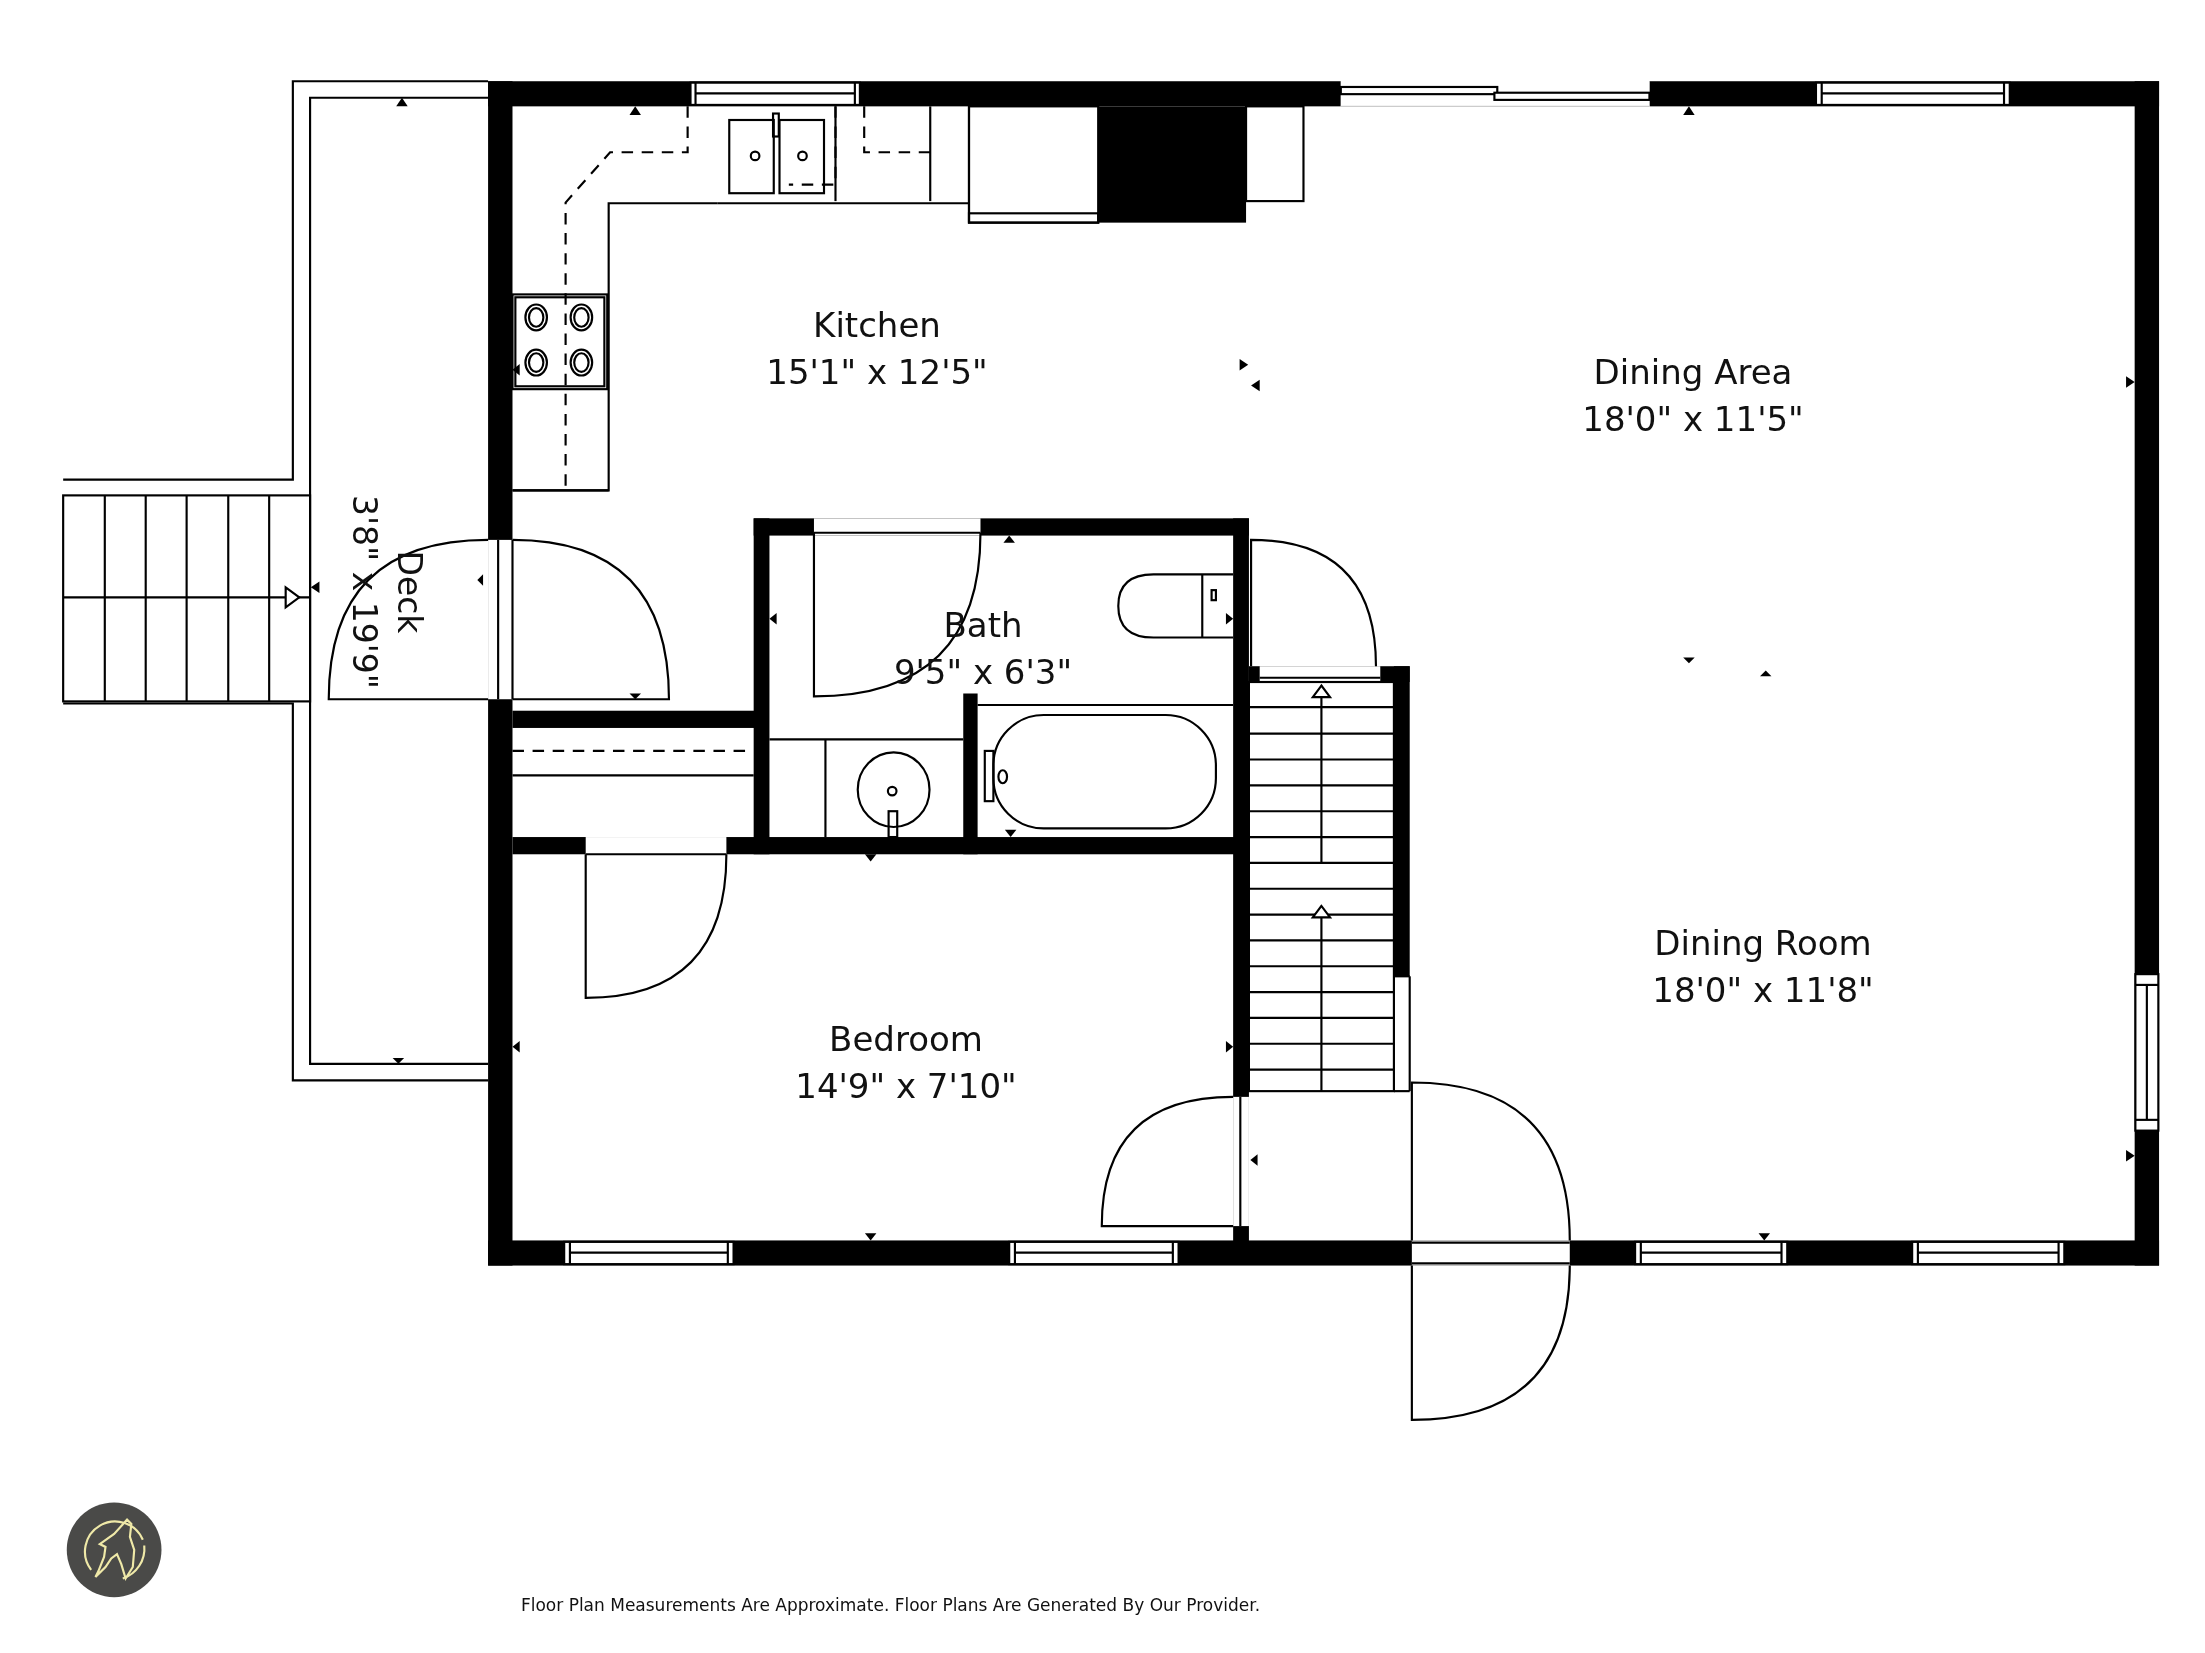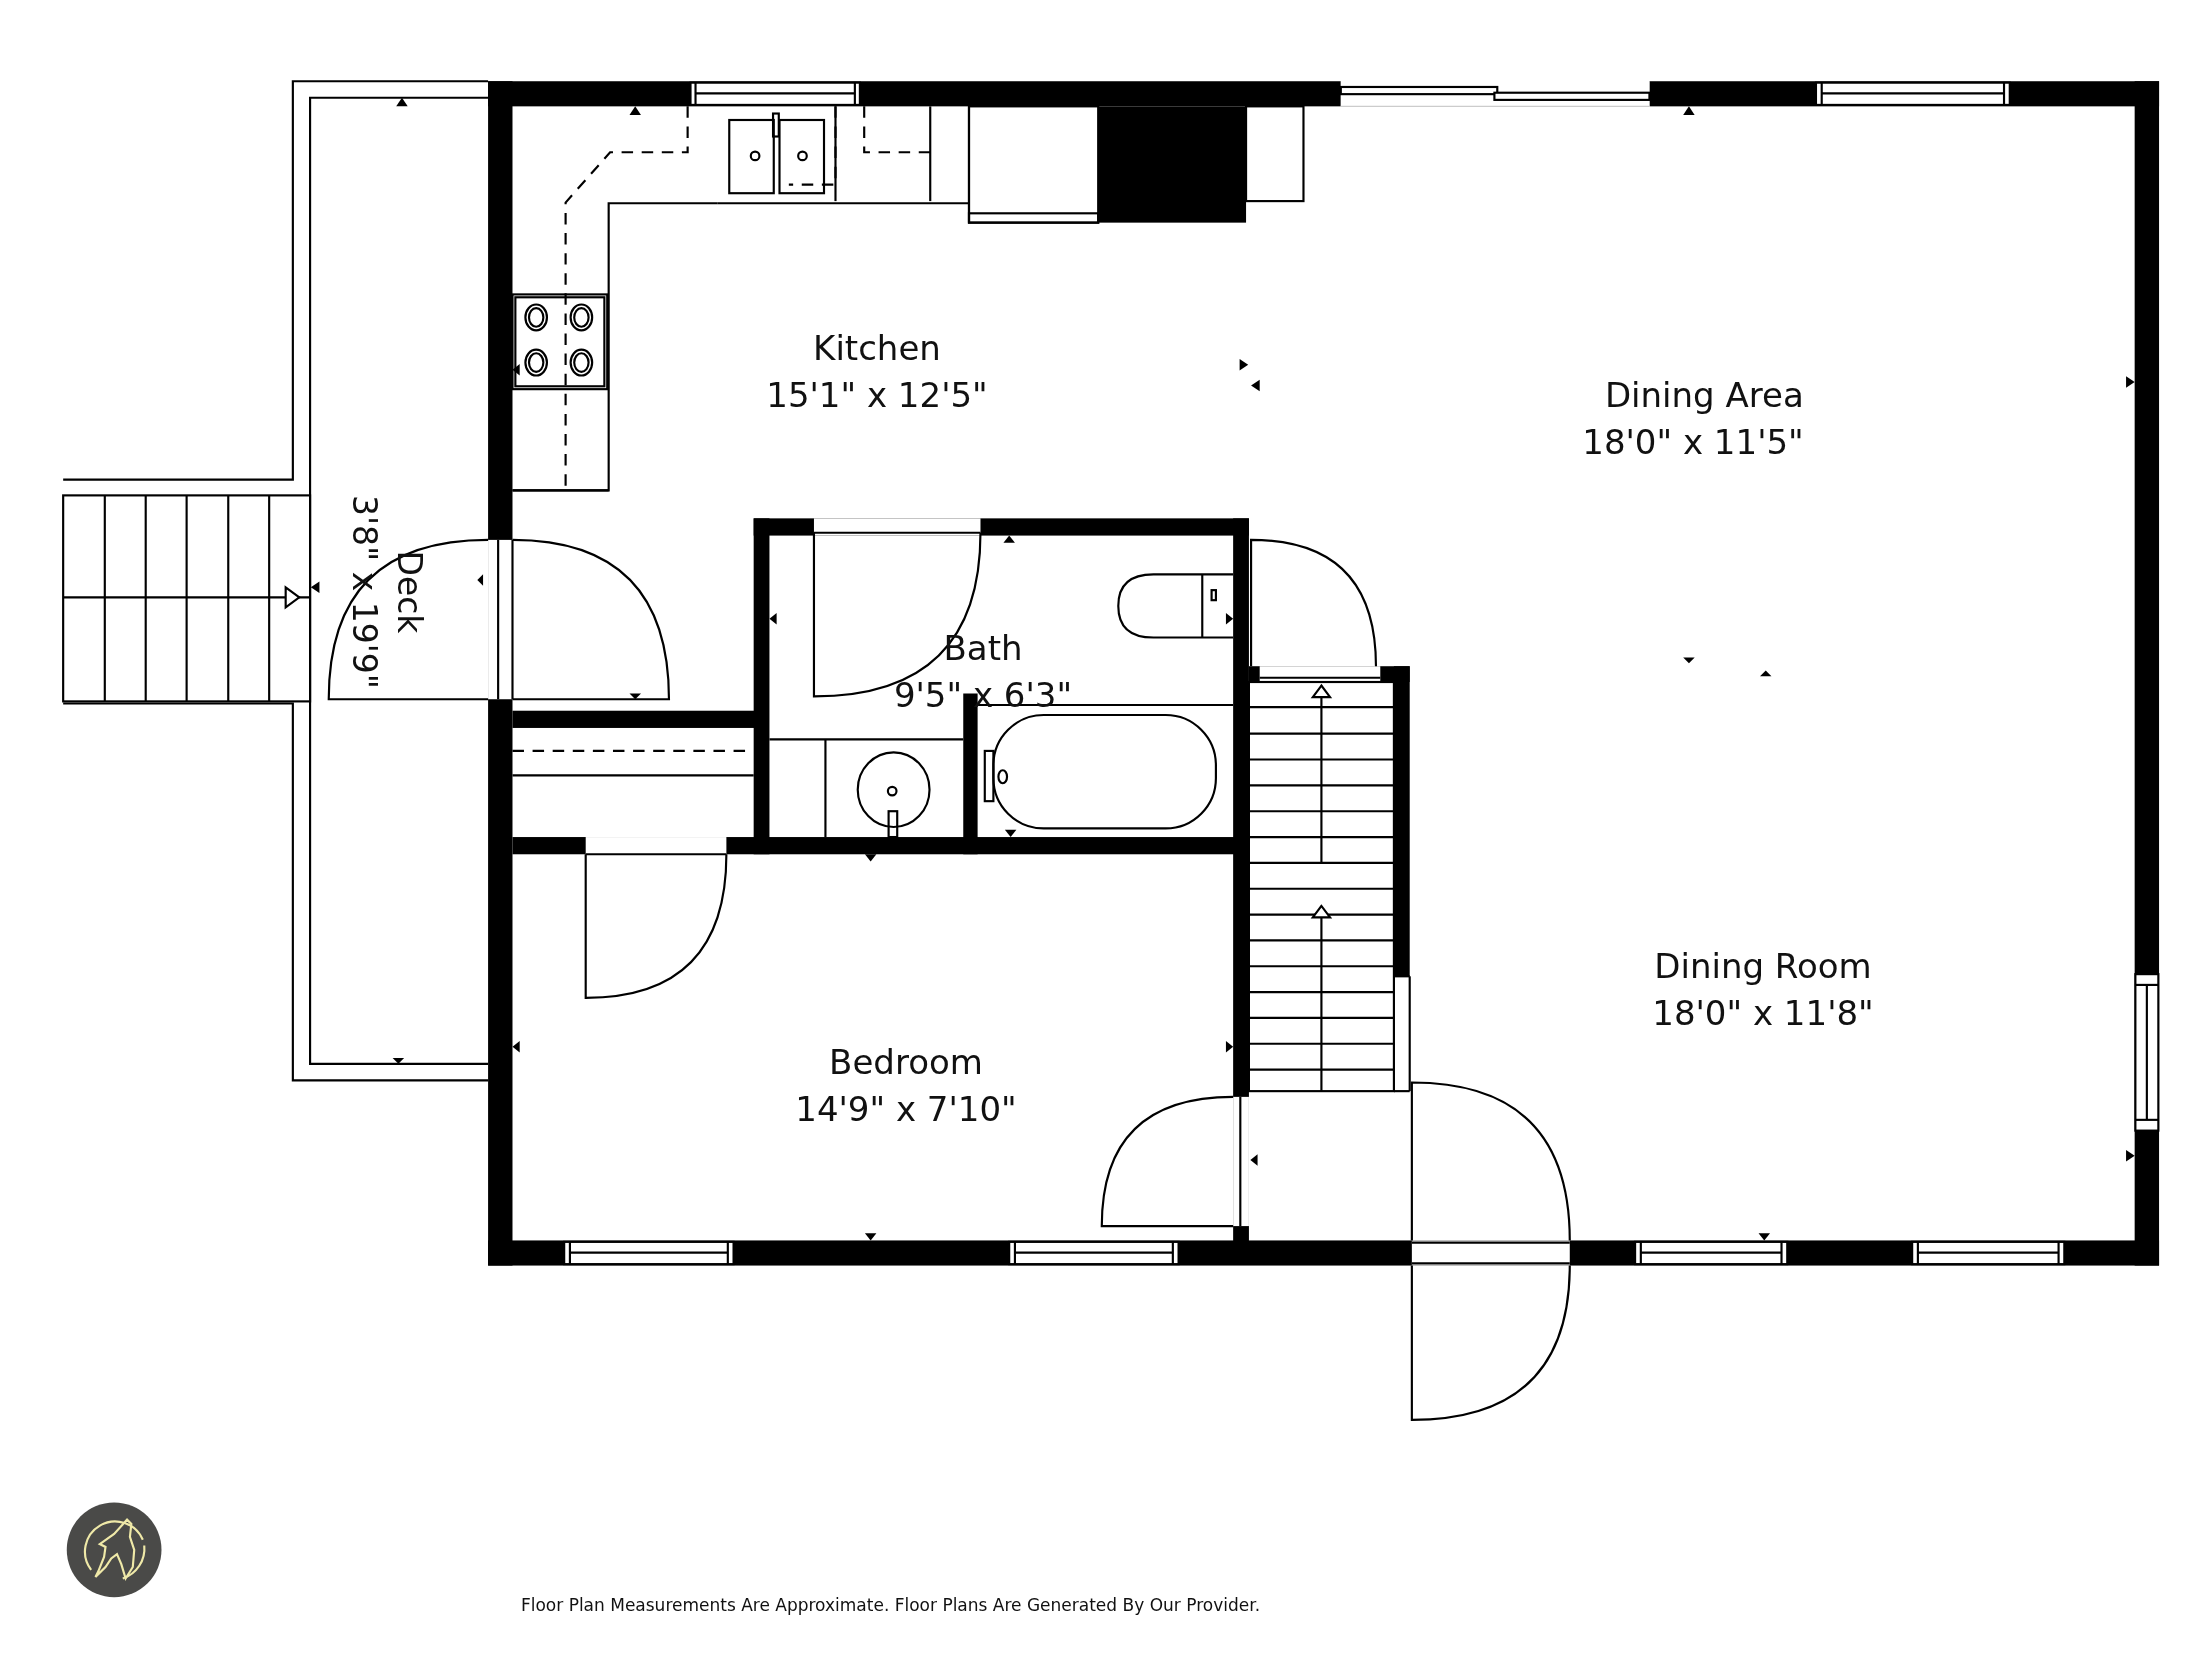--- a/index.html
+++ b/index.html
@@ -3,21 +3,21 @@
 <meta charset="utf-8">
 <style>
   html, body { margin: 0; padding: 0; background: #ffffff; }
   body { width: 2205px; height: 1654px; position: relative; overflow: hidden; font-family: "DejaVu Sans", sans-serif; }
   #plan { position: absolute; left: 0; top: 0; width: 2205px; height: 1654px; }
   .wall { fill: #000; }
   .ln { fill: none; stroke: #000; stroke-width: 3; }
   .fillw { fill: #fff; stroke: #000; stroke-width: 3; }
   .dash { fill: none; stroke: #000; stroke-width: 3; stroke-dasharray: 16 12; }
   .mk { fill: #000; }
-  .room-label { position: absolute; text-align: center; color: #111; font-family: "DejaVu Sans", sans-serif; line-height: 1.38; white-space: nowrap; transform: translateX(-50%); margin-top: 23px; }
+  .room-label { position: absolute; text-align: center; color: #111; font-family: "DejaVu Sans", sans-serif; line-height: 1.38; white-space: nowrap; transform: translateX(-50%); }
   .room-label .nm { font-size: 34px; display: block; }
   .room-label .dim { font-size: 34px; display: block; }
   .deck-label { position: absolute; left: 431px; top: 495px; transform-origin: 0 0; transform: rotate(90deg); text-align: center; color: #111; line-height: 1.35; white-space: nowrap; }
   .deck-label span { display: block; font-size: 33px; }
   .footer { position: absolute; left: 0; width: 1781px; top: 1595px; text-align: center; font-size: 17px; color: #111; font-family: "DejaVu Sans", sans-serif; }
 </style>
 </head>
 <body>
 
 <svg id="plan" viewBox="0 0 3072 2304" xmlns="http://www.w3.org/2000/svg">
@@ -283,21 +283,21 @@
     <path d="M-32,28 A42,42 0 1 1 40,-14" fill="none" stroke="#efe9a8" stroke-width="3"></path>
     <path d="M42,-6 A44,44 0 0 1 12,40" fill="none" stroke="#efe9a8" stroke-width="3"></path>
     <path d="M-20,-8 L0,-22 L18,-42 L24,-36 L22,-18 L28,0 L26,24 L16,40 L10,20 L4,6 L-4,12 L-12,24 L-26,38 L-22,30 L-14,10 L-12,-4 Z" fill="none" stroke="#efe9a8" stroke-width="3"></path>
   </g>
 </svg>
 
 <div class="room-label" style="left:877px; top:302px;">
   <span class="nm">Kitchen</span>
   <span class="dim">15'1" x 12'5"</span>
 </div>
-<div class="room-label" style="left:1693px; top:349px;text-align:right;">
+<div class="room-label" style="left:1693px; top:349px;">
   <span class="nm">Dining Area</span>
   <span class="dim">18'0" x 11'5"</span>
 </div>
 <div class="room-label" style="left:983px; top:602px;">
   <span class="nm">Bath</span>
   <span class="dim">9'5" x 6'3"</span>
 </div>
 <div class="room-label" style="left:906px; top:1016px;text-align:center;">
   <span class="nm">Bedroom</span>
   <span class="dim">14'9" x 7'10"</span>

